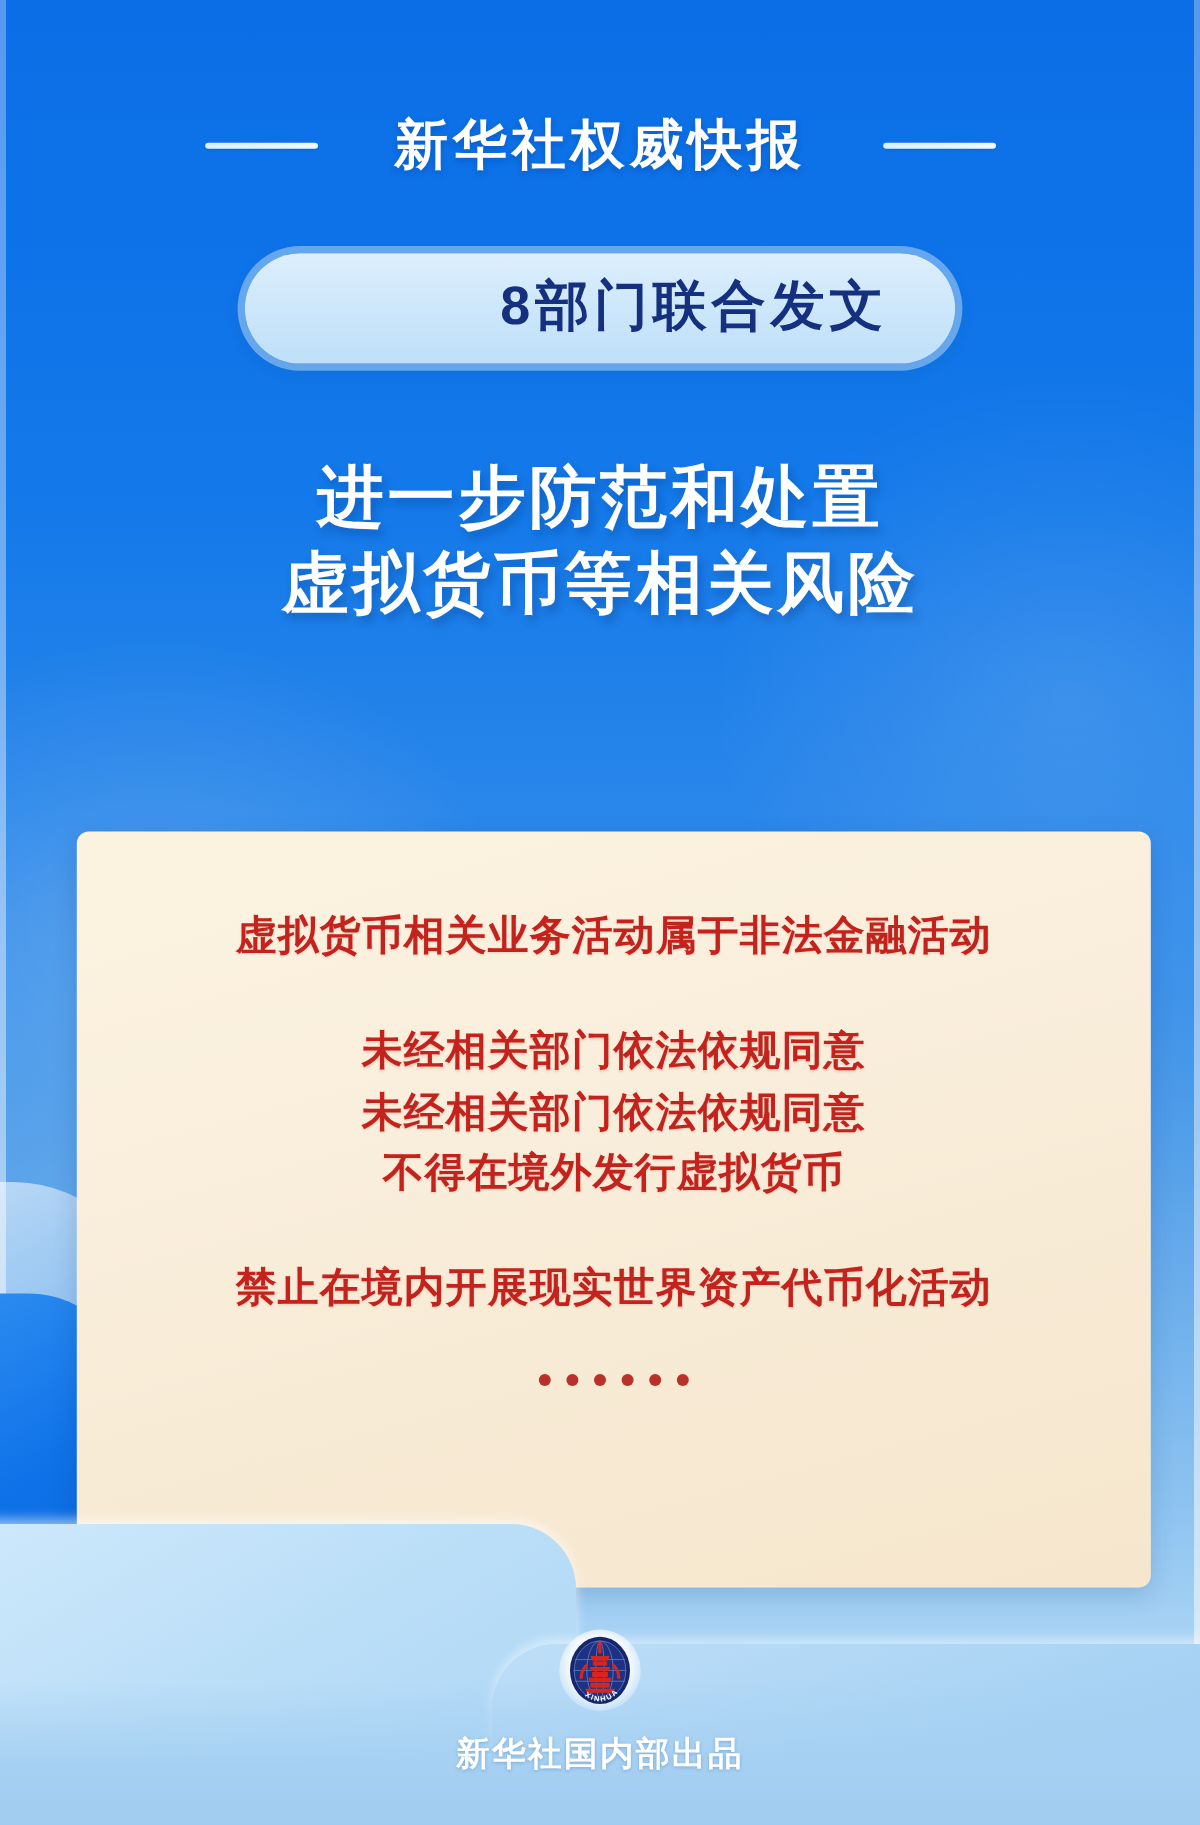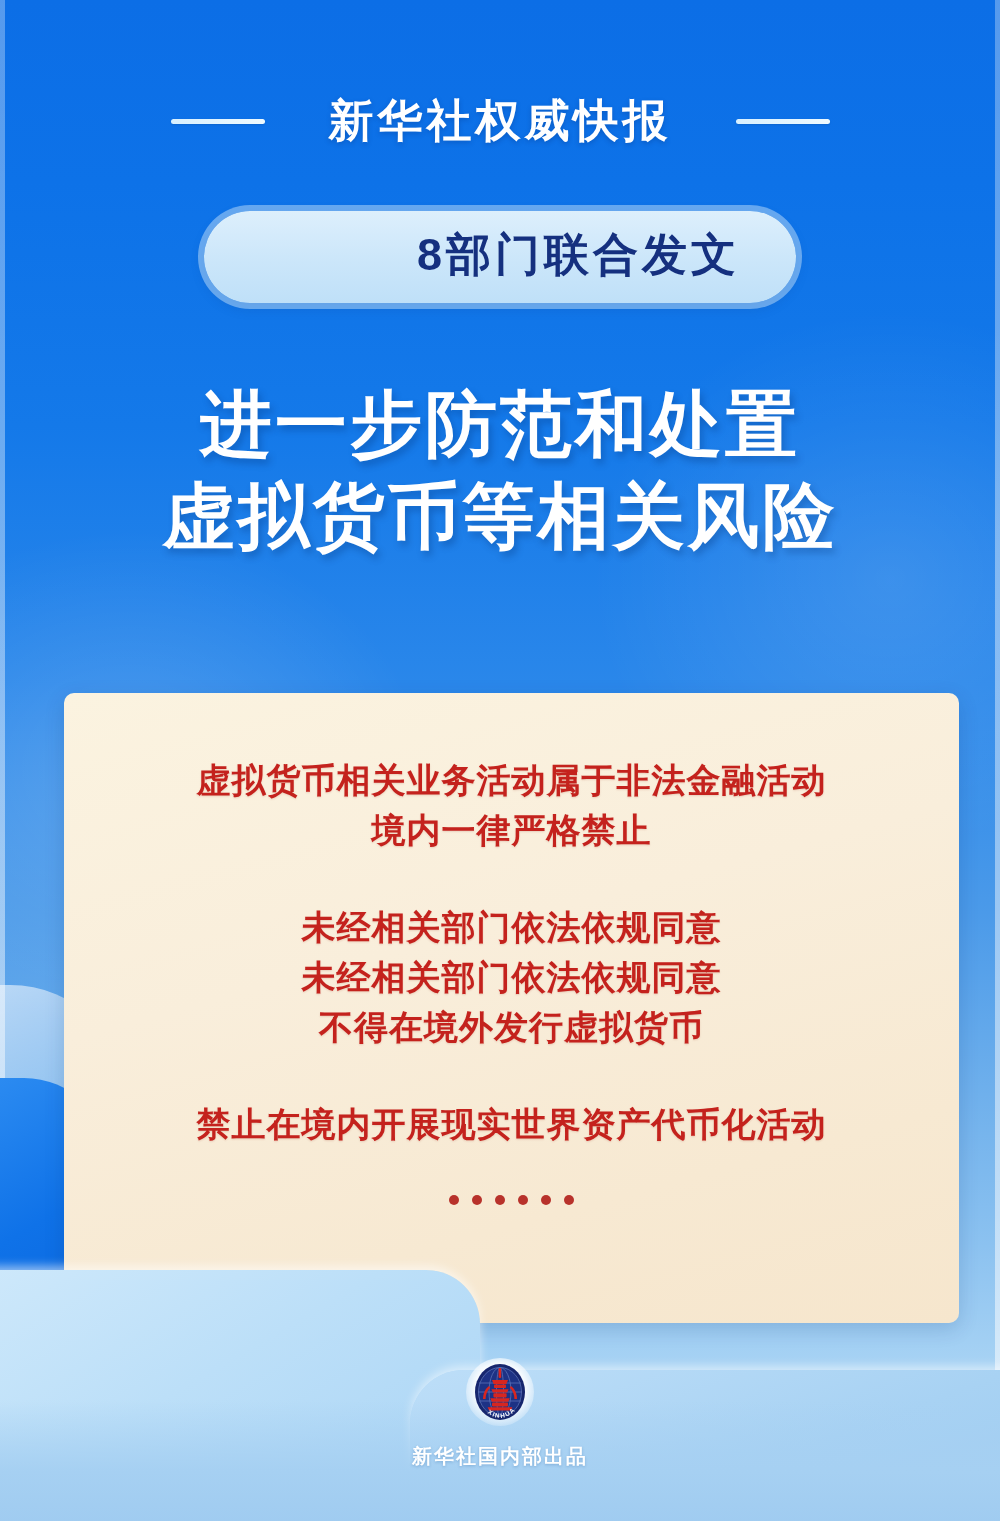--- a/index.html
+++ b/index.html
@@ -146,21 +146,21 @@
   
   .title-block {
     position: absolute;
     top: 378px;
     left: 0;
     width: 100%;
     text-align: center;
   }
   .title-line {
     color: #ffffff;
-    font-size: 72px;
+    font-size: 56px;
     font-weight: bold;
     line-height: 1.28;
     letter-spacing: 3px;
     white-space: nowrap;
     text-shadow: 3px 5px 7px rgba(4,46,112,0.30);
   }
 
   
   .card {
     position: absolute;
@@ -247,21 +247,21 @@
     z-index: 5;
   }
   .footer-caption {
     position: absolute;
     left: 0;
     top: 1443px;
     width: 100%;
     text-align: center;
     z-index: 5;
     color: #ffffff;
-    font-size: 20px;
+    font-size: 28px;
     font-weight: bold;
     letter-spacing: 2px;
     text-shadow: 0 1px 3px rgba(20,80,150,0.30);
   }
 </style>
 </head>
 <body>
 
 <div class="poster">
 
@@ -290,21 +290,20 @@
   <div class="title-block">
     <div class="title-line">进一步防范和处置</div>
     <div class="title-line">虚拟货币等相关风险</div>
   </div>
 
   <div class="card">
     <div class="card-inner">
 
       <div class="stmt-group">
         <div class="stmt">虚拟货币相关业务活动属于非法金融活动</div>
-        <div class="stmt">境内一律严格禁止</div>
       </div>
 
       <div class="stmt-group">
         <div class="stmt">未经相关部门依法依规同意</div>
         <div class="stmt">未经相关部门依法依规同意</div>
         <div class="stmt">不得在境外发行虚拟货币</div>
       </div>
 
       <div class="stmt-group">
         <div class="stmt">禁止在境内开展现实世界资产代币化活动</div>

